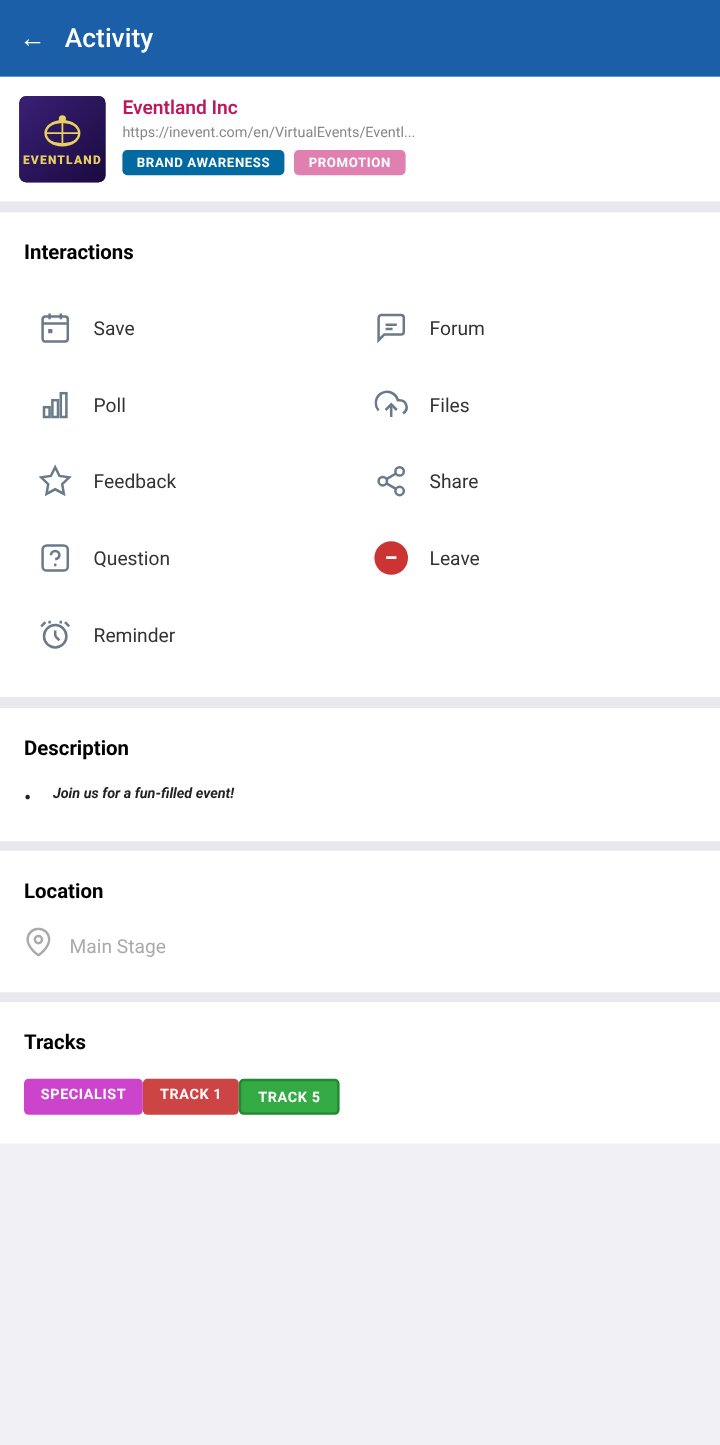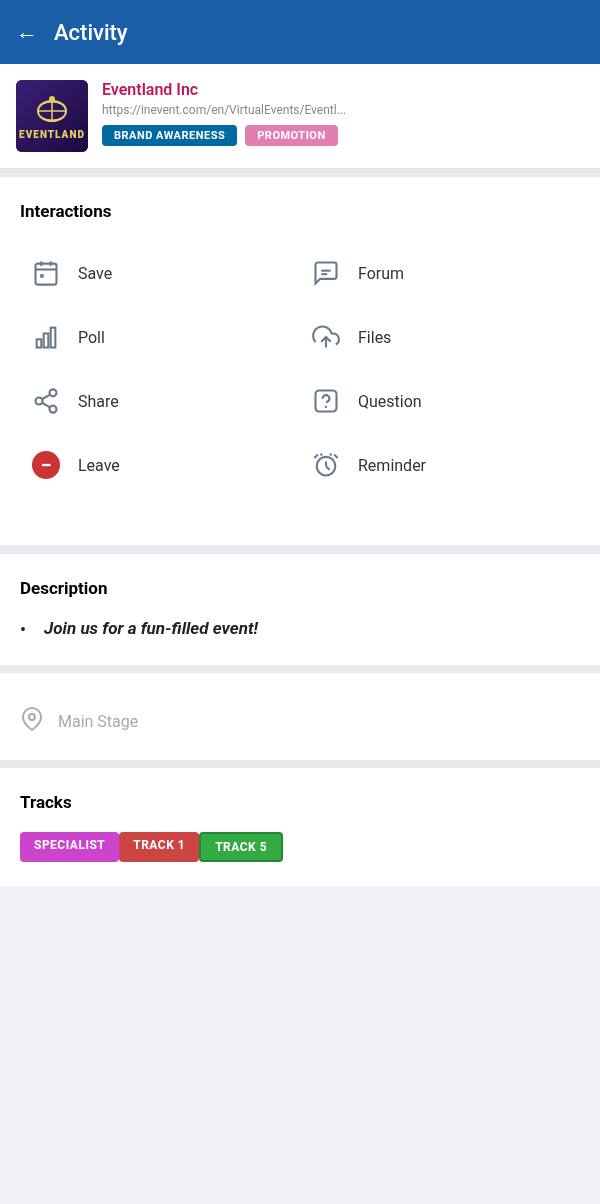--- a/index.html
+++ b/index.html
@@ -168,21 +168,21 @@
       line-height: 1;
     }
 
     
     .description-section {
       background: white;
       padding: 24px 20px;
       border-top: 1px solid #e8e8ee;
     }
     .description-text {
-      font-size: 17px;
+      font-size: 12px;
       color: #222;
       font-weight: 700;
       font-style: italic;
       margin-left: 10px;
     }
     .description-bullet {
       display: flex;
       align-items: flex-start;
       gap: 8px;
       margin-top: 10px;
@@ -327,20 +327,28 @@
 
         <svg class="icon-svg" viewBox="0 0 24 24" fill="none" stroke="#6a7a8a" stroke-width="1.8" style="width:28px;height:28px;">
           <polyline points="16 16 12 12 8 16"></polyline>
           <line x1="12" y1="12" x2="12" y2="21"></line>
           <path d="M20.39 18.39A5 5 0 0 0 18 9h-1.26A8 8 0 1 0 3 16.3"></path>
         </svg>
       </div>
       <span class="interaction-label">Files</span>
     </div>
 
+    <div class="interaction-item">
+      <div class="interaction-icon">
+        <svg class="icon-svg" viewBox="0 0 24 24" fill="none" stroke="currentColor" stroke-width="1.8">
+          <polygon points="12 2 15.09 8.26 22 9.27 17 14.14 18.18 21.02 12 17.77 5.82 21.02 7 14.14 2 9.27 8.91 8.26 12 2"></polygon>
+        </svg>
+      </div>
+      <span class="interaction-label">Feedback</span>
+    </div>
 
     <div class="interaction-item">
       <div class="interaction-icon">
         <svg class="icon-svg" viewBox="0 0 24 24" fill="none" stroke="currentColor" stroke-width="1.8">
           <circle cx="18" cy="5" r="3"></circle>
           <circle cx="6" cy="12" r="3"></circle>
           <circle cx="18" cy="19" r="3"></circle>
           <line x1="8.59" y1="13.51" x2="15.42" y2="17.49"></line>
           <line x1="15.41" y1="6.51" x2="8.59" y2="10.49"></line>
         </svg>
@@ -389,20 +397,21 @@
 
 <div class="description-section">
   <div class="section-title">Description</div>
   <div class="description-bullet">
     <span class="bullet-dot">•</span>
     <span class="description-text">Join us for a fun-filled event!</span>
   </div>
 </div>
 
 <div class="location-section">
+  <div class="section-title">Location</div>
   <div class="location-row">
     <span class="location-icon">
       <svg width="24" height="24" viewBox="0 0 24 24" fill="none" stroke="#aaa" stroke-width="2">
         <path d="M21 10c0 7-9 13-9 13S3 17 3 10a9 9 0 0 1 18 0z"></path>
         <circle cx="12" cy="10" r="3"></circle>
       </svg>
     </span>
     <span class="location-text">Main Stage</span>
   </div>
 </div>

